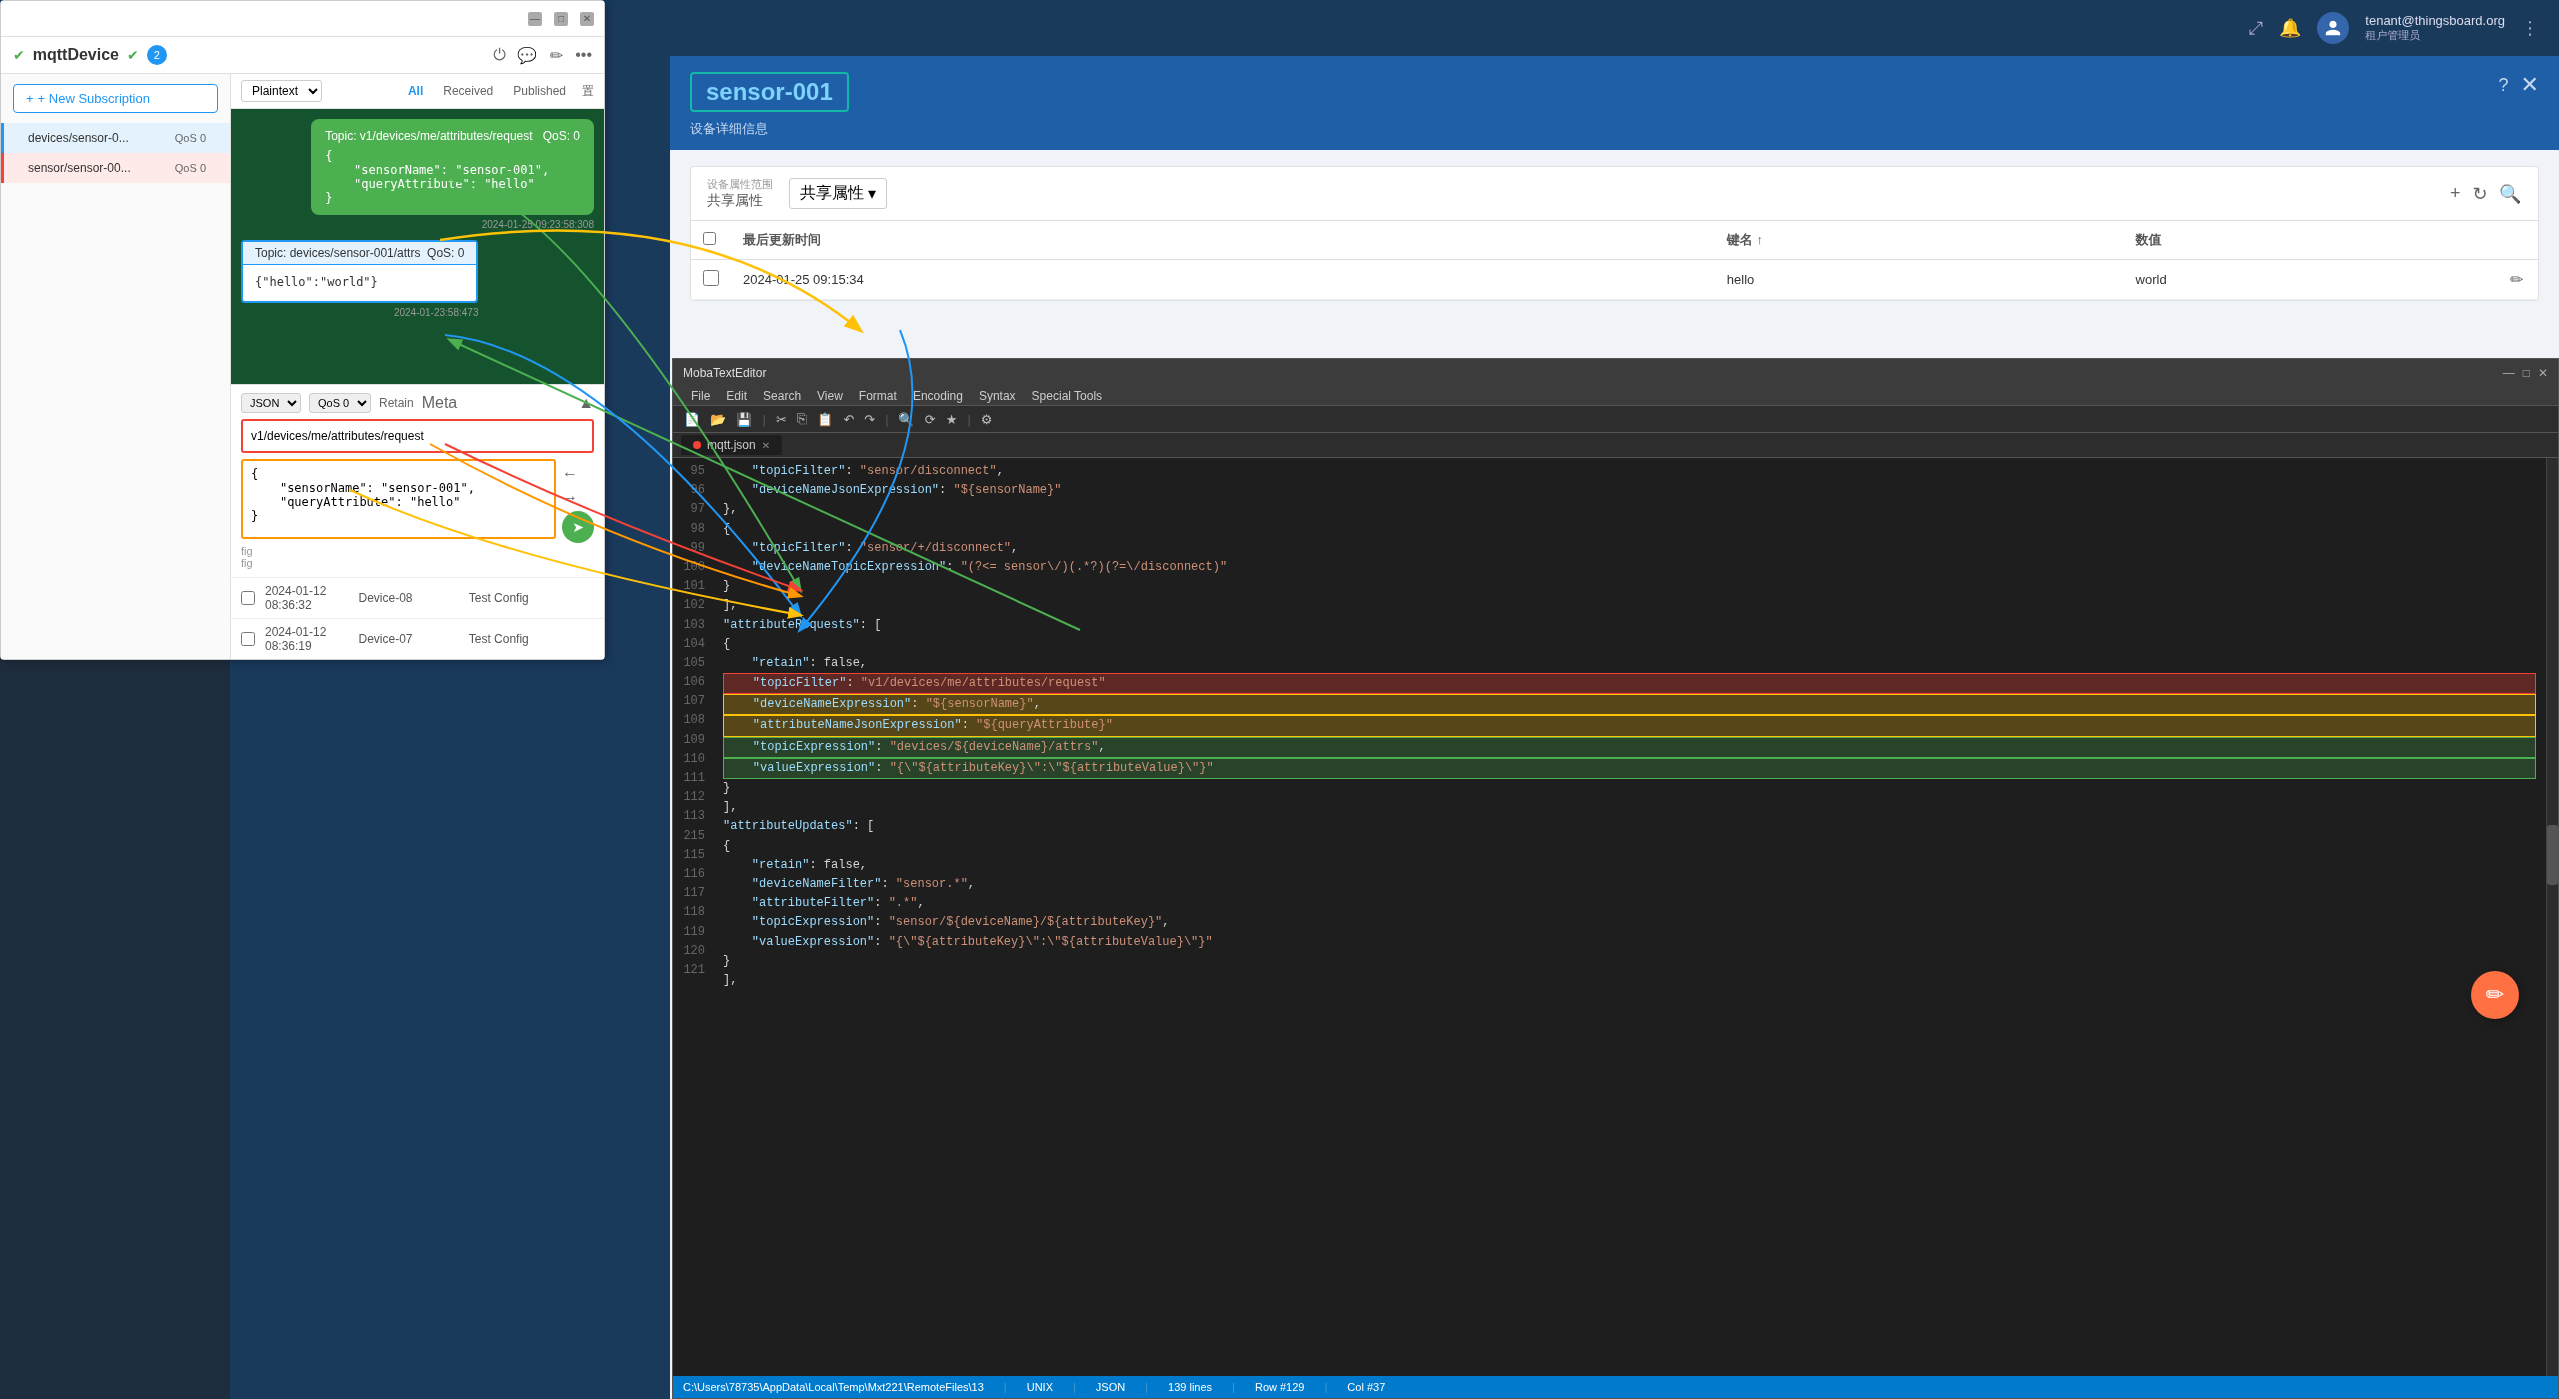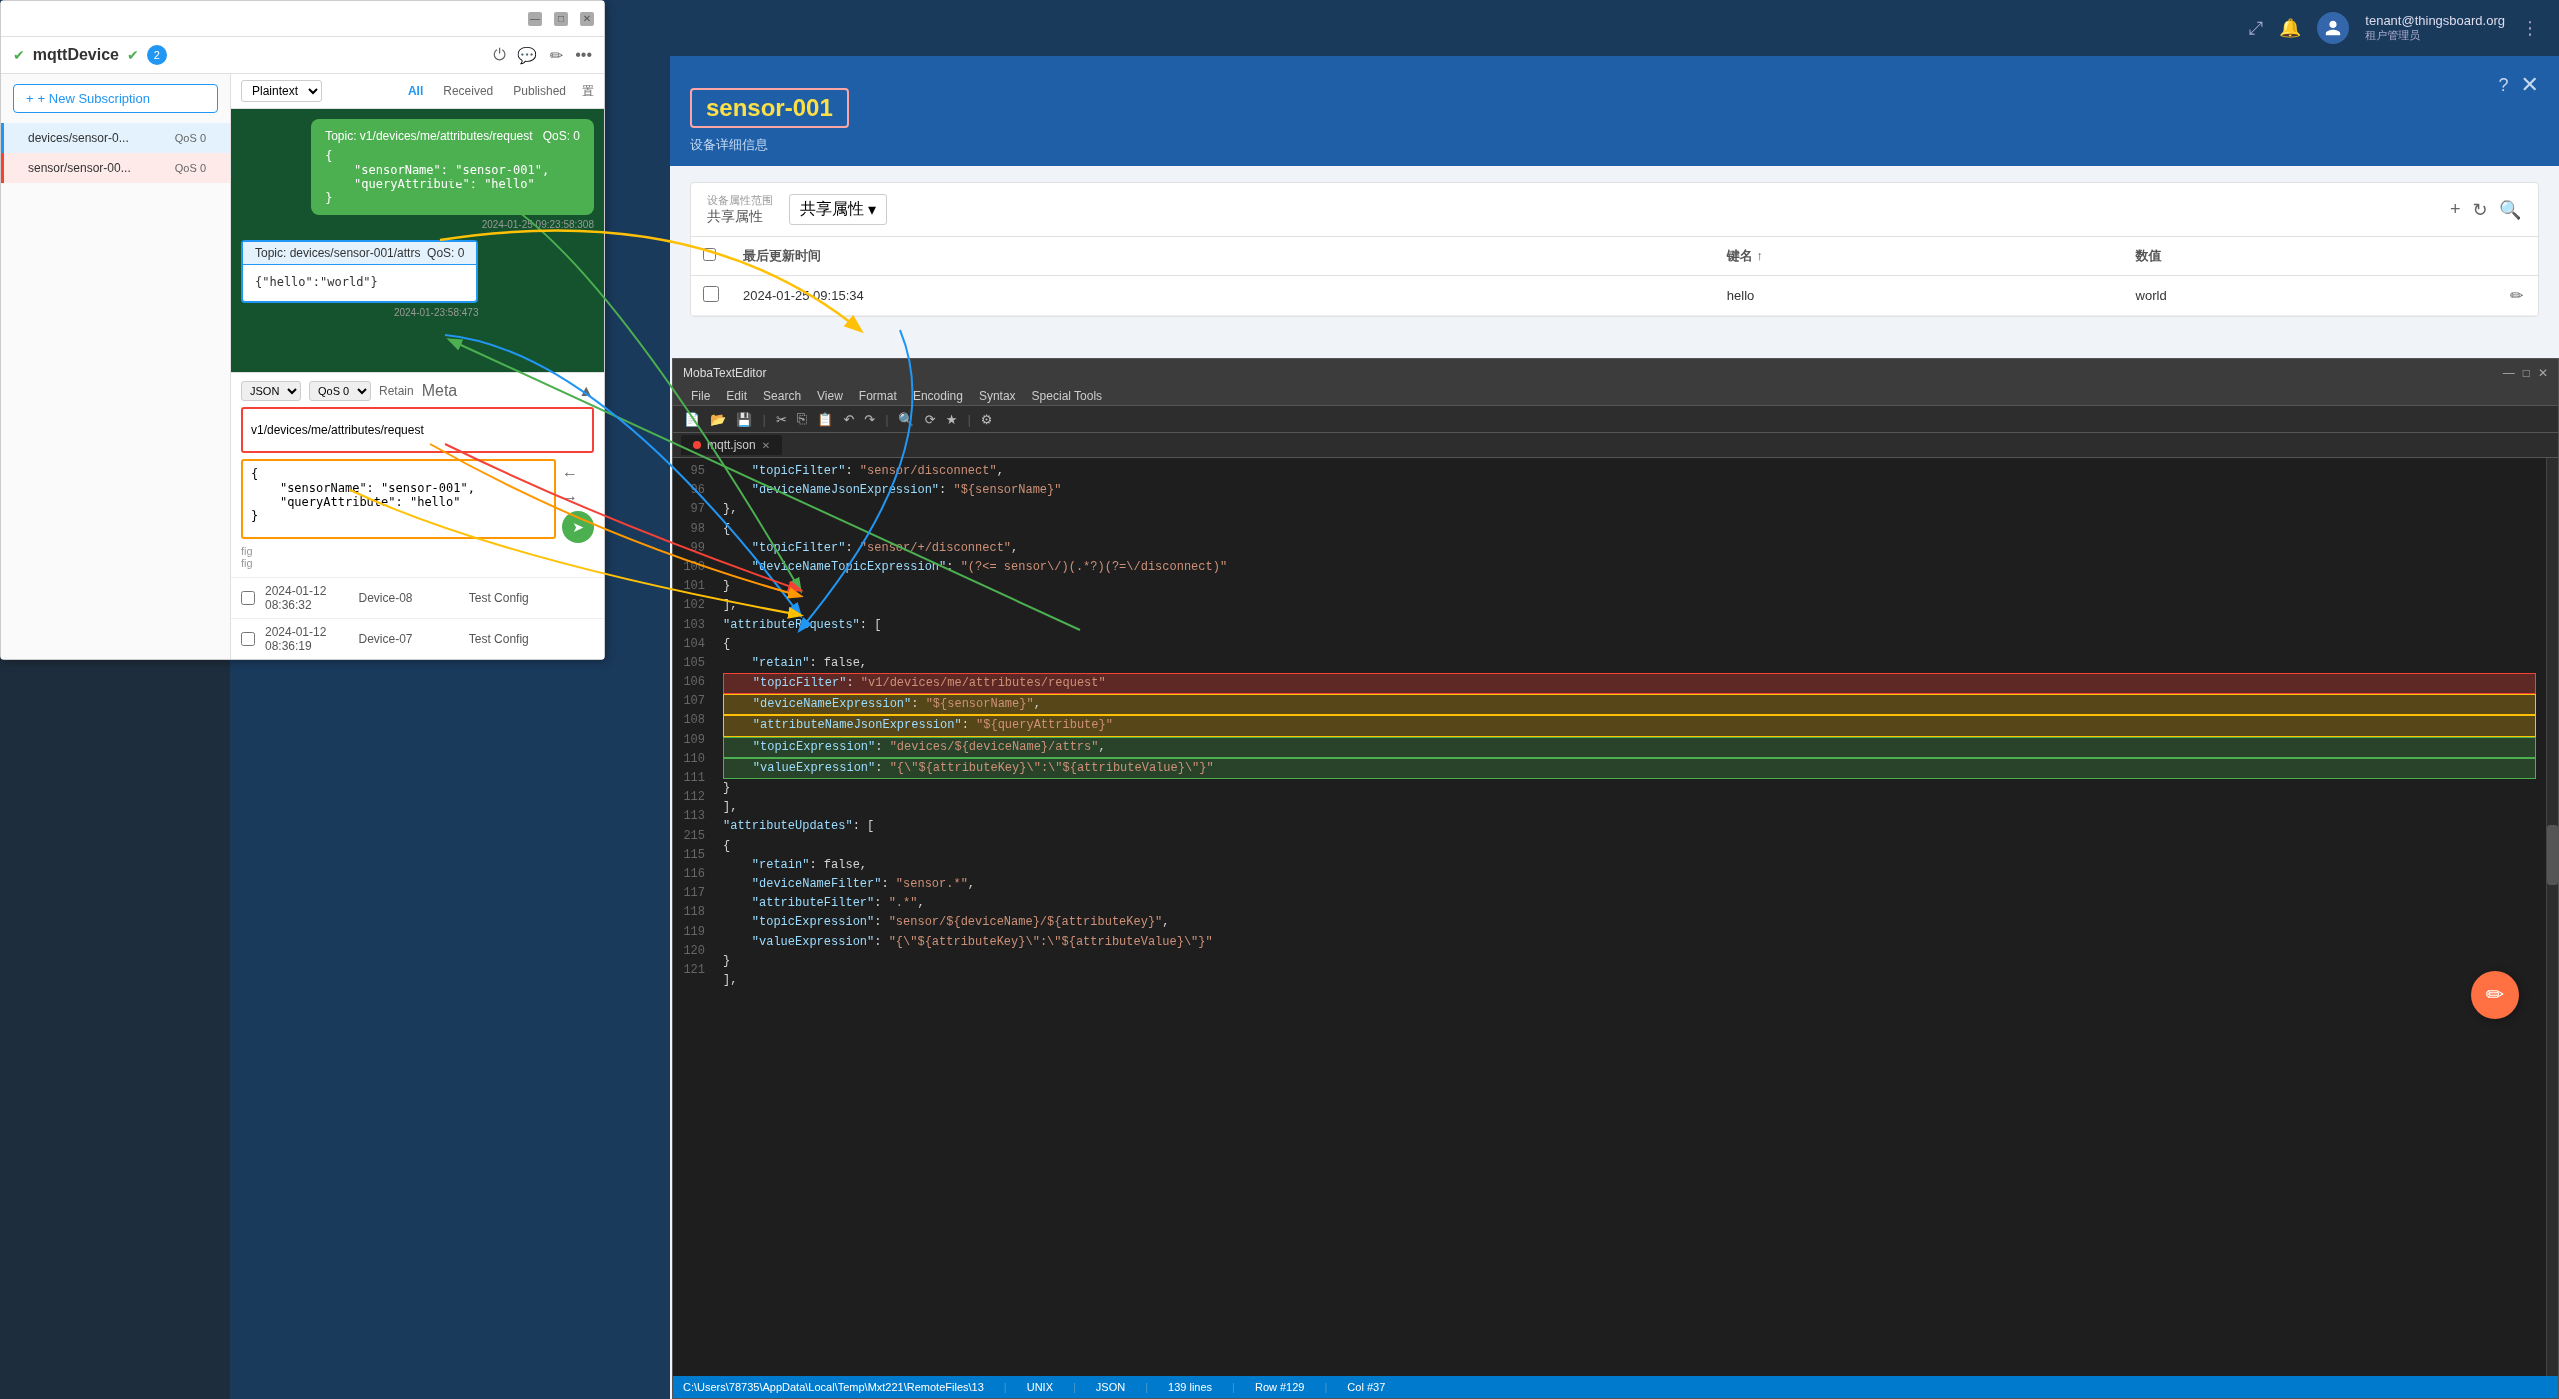--- a/index.html
+++ b/index.html
@@ -147,21 +147,21 @@
       background: #fff;
       border-top: 1px solid #e0e0e0;
       padding: 8px 10px;
     }
     .input-toolbar { display: flex; gap: 8px; align-items: center; margin-bottom: 6px; }
     .input-select { border: 1px solid #ccc; border-radius: 3px; padding: 2px 4px; font-size: 11px; cursor: pointer; }
     .topic-input {
       width: 100%;
       border: 2px solid #f44336;
       border-radius: 3px;
-      padding: 14px 8px;
+      padding: 8px 8px;
       font-size: 12px;
       margin-bottom: 6px;
     }
     .payload-input {
       width: 100%;
       border: 2px solid #ff9800;
       border-radius: 3px;
       padding: 6px 8px;
       font-size: 12px;
       height: 80px;
@@ -231,28 +231,27 @@
     .device-header {
       background: #1e5fa8;
       padding: 16px 20px 12px;
       display: flex;
       align-items: flex-start;
       justify-content: space-between;
     }
     .device-title-section {}
     .device-name-box {
       display: inline-block;
-      border: 2px solid #fca5a5;
+      border: 2px solid #14b8a6;
       padding: 4px 14px;
       border-radius: 4px;
-      color: #fde047;
+      color: #7dd3fc;
       font-size: 24px;
       font-weight: bold;
       margin-bottom: 4px;
-      margin-top: 16px;
     }
     .device-subtitle { color: #c5d8f0; font-size: 13px; margin-top: 4px; }
     .device-header-actions { display: flex; gap: 12px; align-items: center; }
     .hdr-icon { color: #c5d8f0; font-size: 18px; cursor: pointer; }
     .hdr-close { color: #c5d8f0; font-size: 22px; cursor: pointer; }
 
     
     .device-tabs {
       background: #1e5fa8;
       display: flex;

